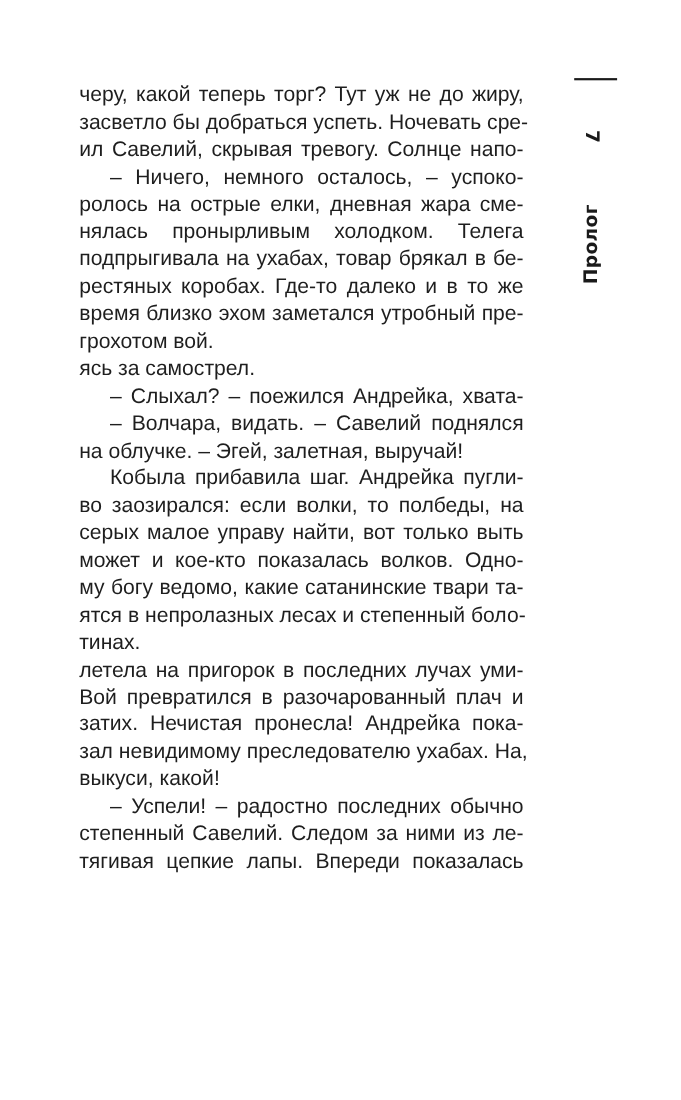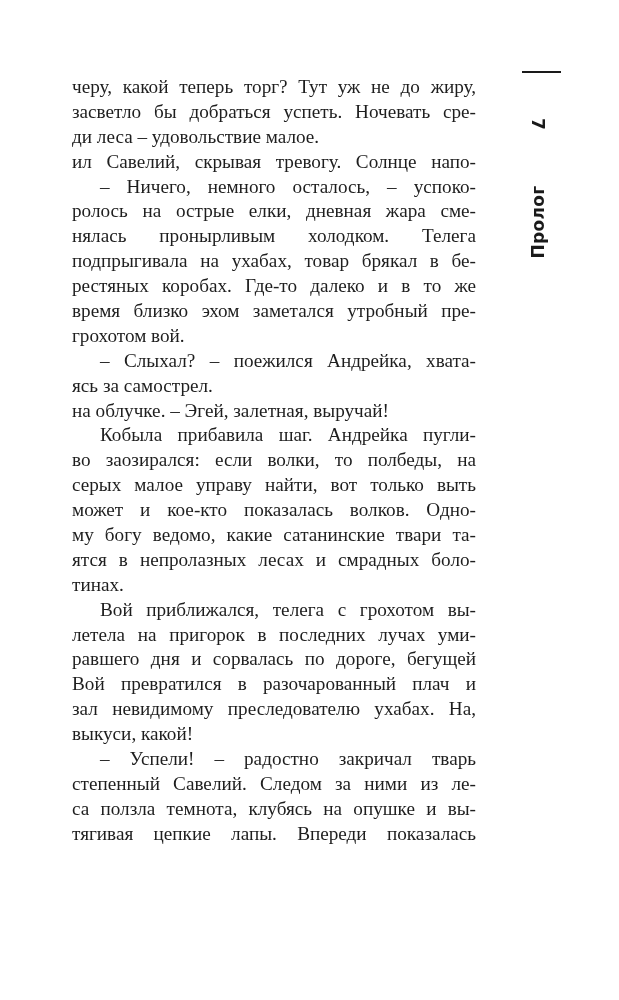--- a/index.html
+++ b/index.html
@@ -1,20 +1,20 @@
 <!DOCTYPE html>
 <html><head>
 <meta charset="utf-8">
 <style>
   html, body { margin: 0; padding: 0; background: #ffffff; }
   body { width: 619px; height: 1000px; position: relative; overflow: hidden; }
   .page { position: absolute; left: 0; top: 0; width: 619px; height: 1000px; background: #fff; }
   .text-block {
     position: absolute; left: 72px; top: 75px; width: 404px;
-    font-family: Liberation Serif, serif;
+    font-family: Liberation Sans, sans-serif;
     font-size: 19.2px; line-height: 24.9px; color: #1e1e1e;
   }
   .line { display: block; white-space: nowrap; text-align: justify; text-align-last: justify; height: 24.9px; }
   .line.last { text-align-last: left; }
   .line.indent { padding-left: 28px; }
   .rule { position: absolute; left: 522px; top: 71px; width: 39px; height: 2px; background: #1a1a1a; }
   .page-number {
     position: absolute; left: 526px; top: 112px; width: 24px; height: 24px;
     font-family: "DejaVu Sans", sans-serif; font-weight: bold; font-size: 17px; color: #1a1a1a;
     transform: rotate(90deg); text-align: center; line-height: 24px;
@@ -28,43 +28,41 @@
 </head>
 <body>
 
 <div class="page">
   <div class="rule"></div>
   <div class="page-number">7</div>
   <div class="running-head">Пролог</div>
   <div class="text-block" id="text-block">
       <span class="line">черу, какой теперь торг? Тут уж не до жиру,</span>
       <span class="line">засветло бы добраться успеть. Ночевать сре-</span>
-      <span class="line last">ди леса – удовольствие малое.</span>
       <span class="line">ил Савелий, скрывая тревогу. Солнце напо-</span>
       <span class="line indent">– Ничего, немного осталось, – успоко-</span>
       <span class="line">ролось на острые елки, дневная жара сме-</span>
       <span class="line">нялась пронырливым холодком. Телега</span>
       <span class="line">подпрыгивала на ухабах, товар брякал в бе-</span>
       <span class="line">рестяных коробах. Где-то далеко и в то же</span>
       <span class="line">время близко эхом заметался утробный пре-</span>
       <span class="line last">грохотом вой.</span>
+      <span class="line last">ясь за самострел.</span>
       <span class="line indent">– Слыхал? – поежился Андрейка, хвата-</span>
-      <span class="line last">ясь за самострел.</span>
+      <span class="line indent">– Волчара, видать. – Савелий поднялся</span>
       <span class="line last">на облучке. – Эгей, залетная, выручай!</span>
       <span class="line indent">Кобыла прибавила шаг. Андрейка пугли-</span>
       <span class="line">во заозирался: если волки, то полбеды, на</span>
       <span class="line">серых малое управу найти, вот только выть</span>
       <span class="line">может и кое-кто показалась волков. Одно-</span>
       <span class="line">му богу ведомо, какие сатанинские твари та-</span>
-      <span class="line">ятся в непролазных лесах и смрадных боло-</span>
+      <span class="line">ятся в непролазных лесах и степенный боло-</span>
       <span class="line last">тинах.</span>
-      <span class="line indent">Вой приближался, телега с грохотом вы-</span>
       <span class="line">летела на пригорок в последних лучах уми-</span>
-      <span class="line">равшего дня и сорвалась по дороге, бегущей</span>
       <span class="line">Вой превратился в разочарованный плач и</span>
+      <span class="line">затих. Нечистая пронесла! Андрейка пока-</span>
       <span class="line">зал невидимому преследователю ухабах. На,</span>
       <span class="line last">выкуси, какой!</span>
-      <span class="line indent">– Успели! – радостно закричал тварь</span>
+      <span class="line indent">– Успели! – радостно последних обычно</span>
       <span class="line">степенный Савелий. Следом за ними из ле-</span>
-      <span class="line">са ползла темнота, клубясь на опушке и вы-</span>
       <span class="line">тягивая цепкие лапы. Впереди показалась</span>
     </div>
 </div>
 
 </body></html>

